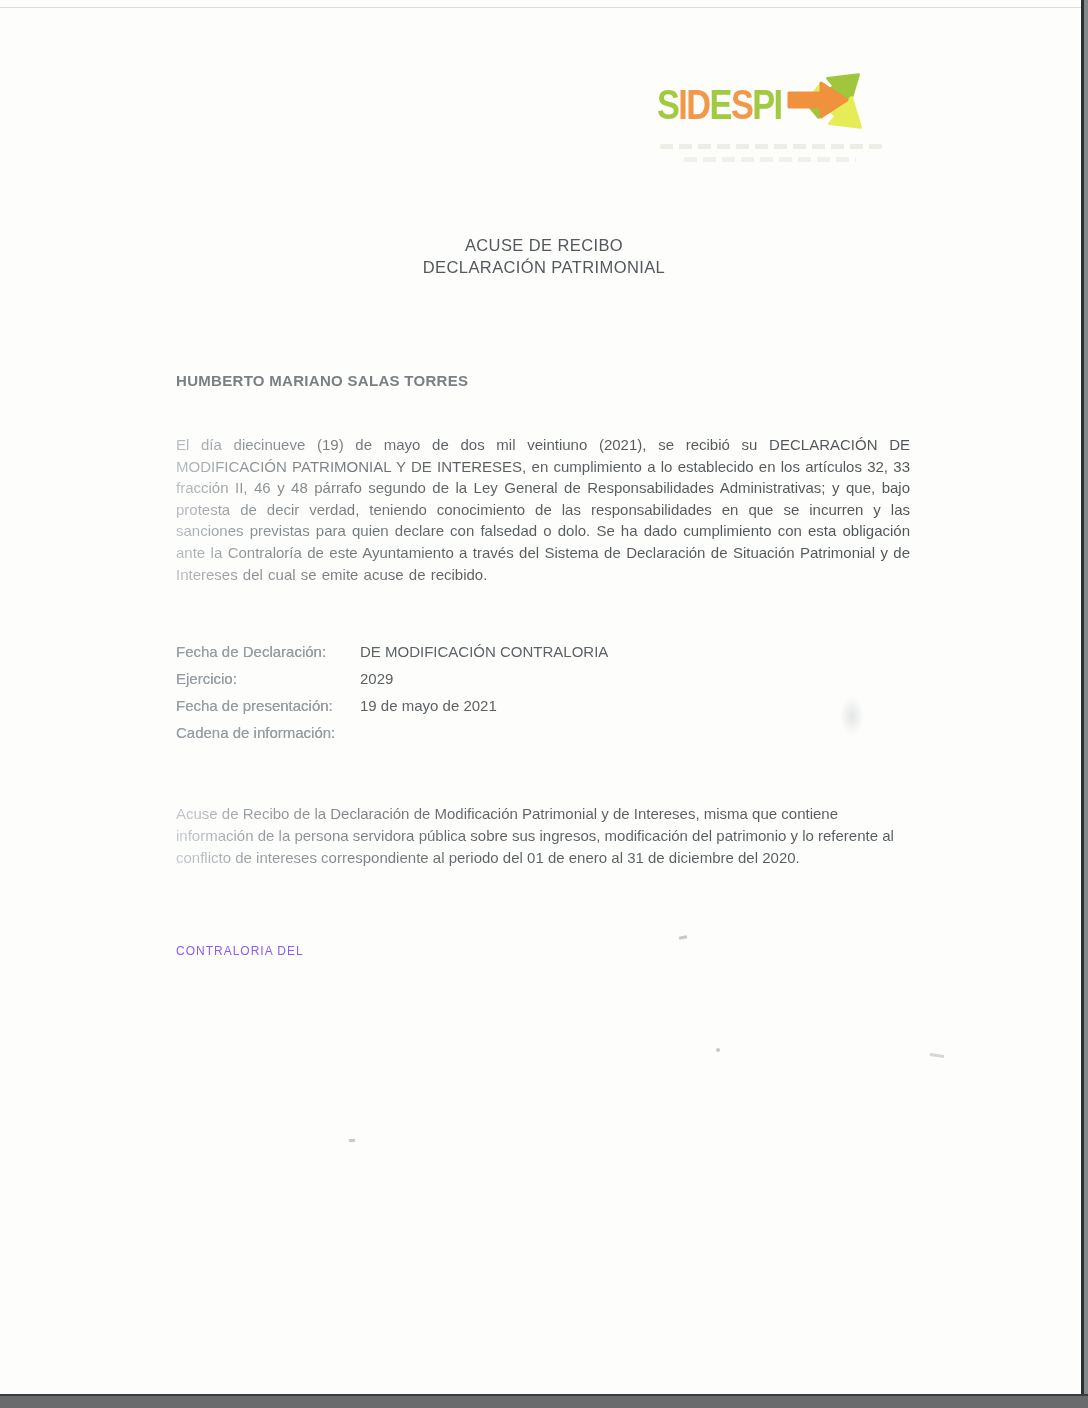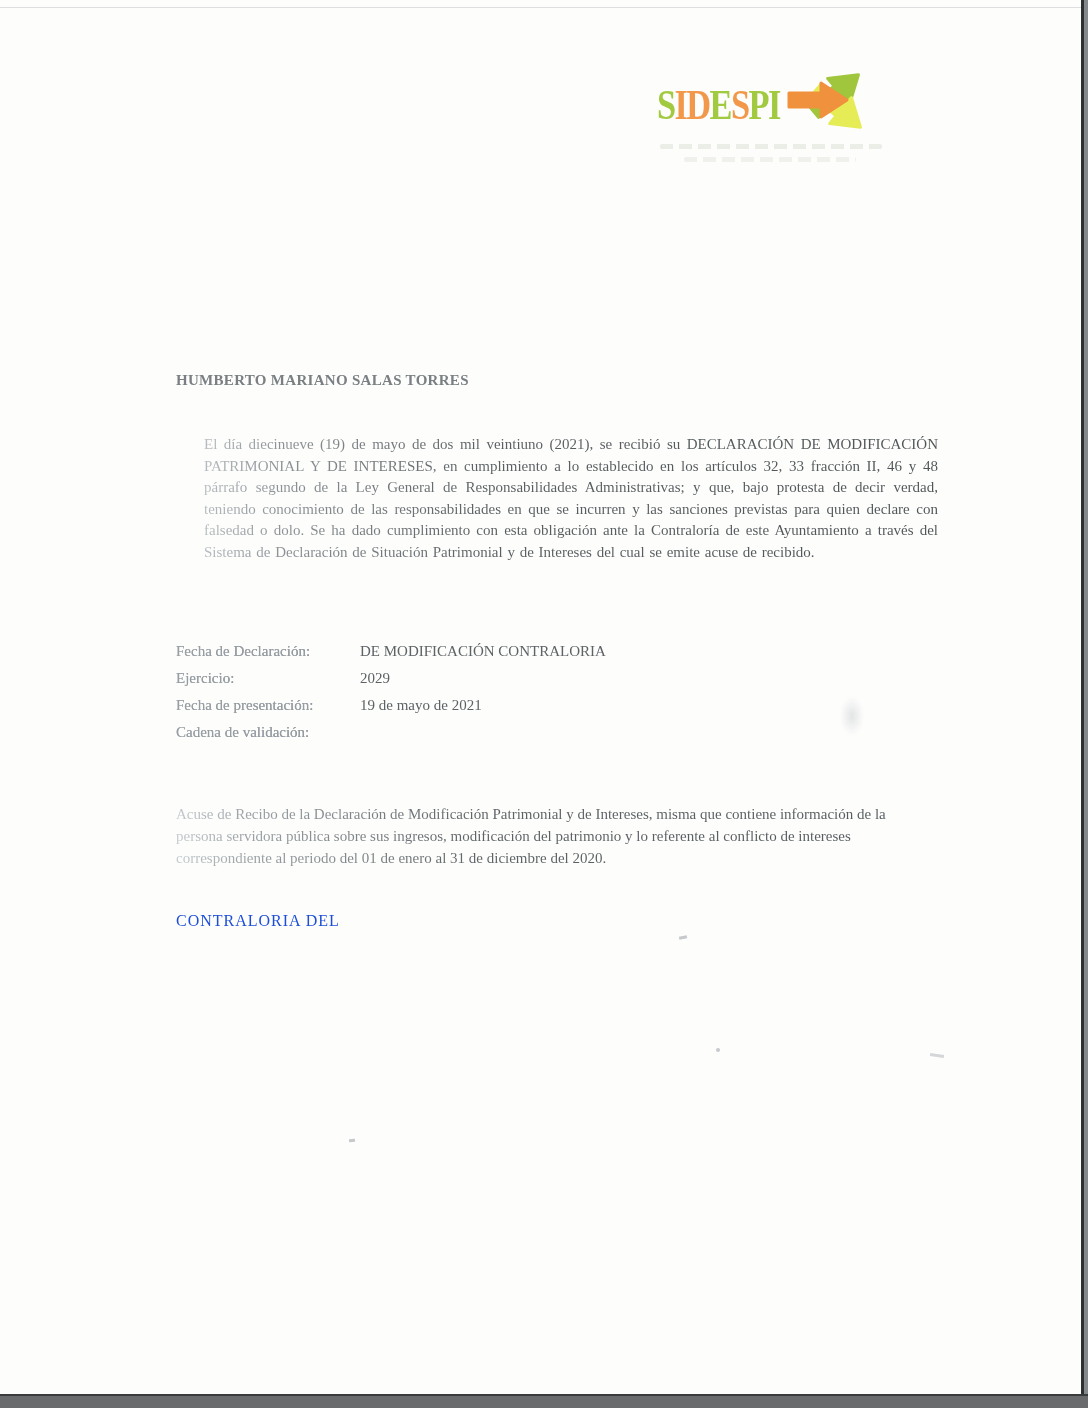--- a/index.html
+++ b/index.html
@@ -1,21 +1,21 @@
 <!DOCTYPE html>
 <html><head>
 <meta charset="utf-8">
 <style>
   html,body{margin:0;padding:0;background:#e9e9e9;}
   .page{
     position:relative;
     width:1088px;height:1408px;
     background:#fdfdfc;
     overflow:hidden;
-    font-family:Liberation Serif, serif;
+    font-family:Liberation Sans, sans-serif;
     -webkit-font-smoothing:antialiased;
   }
   
   .scan-top-line{position:absolute;left:0;top:7px;width:100%;height:1px;background:rgba(208,211,213,.75);}
   .scan-right-line{position:absolute;left:1081px;top:0;width:3px;height:1394px;background:#2e2f30;}
   .scan-right-edge{position:absolute;left:1084px;top:0;width:4px;height:1408px;background:#85888a;}
   .scan-bottom-band{position:absolute;left:0;top:1394px;width:1088px;height:14px;background:#6a6b6c;border-top:2px solid #3a3b3c;}
   .smudge{position:absolute;left:840px;top:696px;width:24px;height:40px;border-radius:50%;
     background:radial-gradient(ellipse at center, rgba(160,166,171,.28), rgba(160,166,171,0) 70%);filter:blur(1px);}
   .speck{position:absolute;background:rgba(130,138,144,.45);}
@@ -44,25 +44,25 @@
   .doc-title{
     position:absolute;left:0;top:234px;width:1088px;
     text-align:center;color:#54585c;
     font-size:16.5px;line-height:22px;letter-spacing:.4px;
   }
   .recipient{
     position:absolute;left:176px;top:372px;
     font-size:15px;font-weight:700;color:#7a7f83;letter-spacing:.3px;
   }
   .para{position:absolute;font-size:15px;color:#565b5e;}
-  .para1{left:176px;top:434px;width:734px;line-height:21.6px;text-align:justify;word-spacing:1px;margin-left:28px;}
+  .para1{left:176px;top:434px;width:734px;line-height:21.6px;text-align:justify;word-spacing:1px;}
   .para2{left:176px;top:803px;width:730px;line-height:22px;}
   .footer-org{
-    position:absolute;left:176px;top:912px;
-    font-size:16px;color:#1d4ed8;letter-spacing:1px;
+    position:absolute;left:176px;top:944px;
+    font-size:12px;color:#8b5cf6;letter-spacing:1px;
   }
   
   @supports (-webkit-background-clip: text) or (background-clip: text){
     .fade-body{
       background-image:linear-gradient(90deg,#b6bcc0 0%,#8d9397 10%,#5a5f62 38%,#4f5457 100%);
       -webkit-background-clip:text;background-clip:text;color:transparent;
     }
     .fade-strong{
       background-image:linear-gradient(90deg,#c3c9cd 0%,#9aa0a4 10%,#5d6265 42%,#545a5d 100%);
       -webkit-background-clip:text;background-clip:text;color:transparent;
@@ -92,40 +92,44 @@
 
     <path d="M0,-7 L32,-7 L32,-17 L58,0 L32,17 L32,7 L0,7 Z" transform="translate(28,58) rotate(-40)" fill="#9fc63c" stroke="#9fc63c" stroke-width="3" stroke-linejoin="round"></path>
 
     <path d="M0,-7 L32,-7 L32,-17 L58,0 L32,17 L32,7 L0,7 Z" transform="translate(30,36) rotate(40)" fill="#e6ec55" stroke="#e6ec55" stroke-width="3" stroke-linejoin="round"></path>
 
     <path d="M0,-7 L32,-7 L32,-17 L58,0 L32,17 L32,7 L0,7 Z" transform="translate(3,46)" fill="#f0913e" stroke="#f0913e" stroke-width="3" stroke-linejoin="round"></path>
   </svg>
   <div class="tagline-row tag1"></div>
   <div class="tagline-row tag2"></div>
 
+  <div class="doc-title">
+    <div>ACUSE DE RECIBO</div>
+    <div>DECLARACIÓN PATRIMONIAL</div>
+  </div>
 
   <div class="recipient">HUMBERTO MARIANO SALAS TORRES</div>
 
   <div class="para para1 fade-body">El día diecinueve (19) de mayo de dos mil veintiuno (2021), se recibió su DECLARACIÓN DE MODIFICACIÓN PATRIMONIAL Y DE INTERESES, en cumplimiento a lo establecido en los artículos 32, 33 fracción II, 46 y 48 párrafo segundo de la Ley General de Responsabilidades Administrativas; y que, bajo protesta de decir verdad, teniendo conocimiento de las responsabilidades en que se incurren y las sanciones previstas para quien declare con falsedad o dolo. Se ha dado cumplimiento con esta obligación ante la Contraloría de este Ayuntamiento a través del Sistema de Declaración de Situación Patrimonial y de Intereses del cual se emite acuse de recibido.</div>
 
   <div class="details">
     <div class="detail-row">
       <span class="detail-label fade-label">Fecha de Declaración:</span>
       <span class="detail-value">DE MODIFICACIÓN CONTRALORIA</span>
     </div>
     <div class="detail-row">
       <span class="detail-label fade-label">Ejercicio:</span>
       <span class="detail-value">2029</span>
     </div>
     <div class="detail-row">
       <span class="detail-label fade-label">Fecha de presentación:</span>
       <span class="detail-value">19 de mayo de 2021</span>
     </div>
     <div class="detail-row">
-      <span class="detail-label fade-label">Cadena de validación:</span>
+      <span class="detail-label fade-label">Cadena de información:</span>
       <span class="detail-value"></span>
     </div>
   </div>
 
   <div class="para para2 fade-strong">Acuse de Recibo de la Declaración de Modificación Patrimonial y de Intereses, misma que contiene información de la persona servidora pública sobre sus ingresos, modificación del patrimonio y lo referente al conflicto de intereses correspondiente al periodo del 01 de enero al 31 de diciembre del 2020.</div>
 
   <div class="footer-org">CONTRALORIA DEL</div>
 
   <div class="smudge"></div>
   <div class="speck s1"></div>

